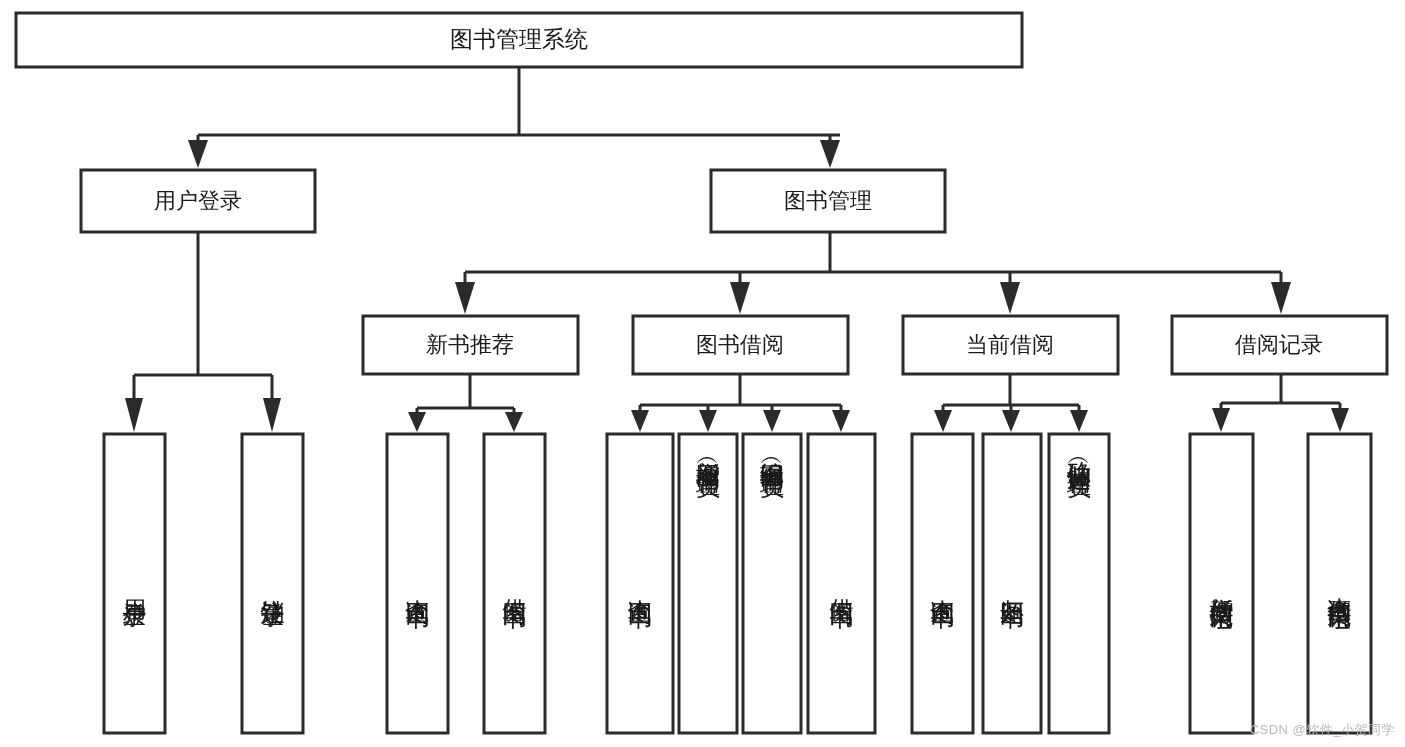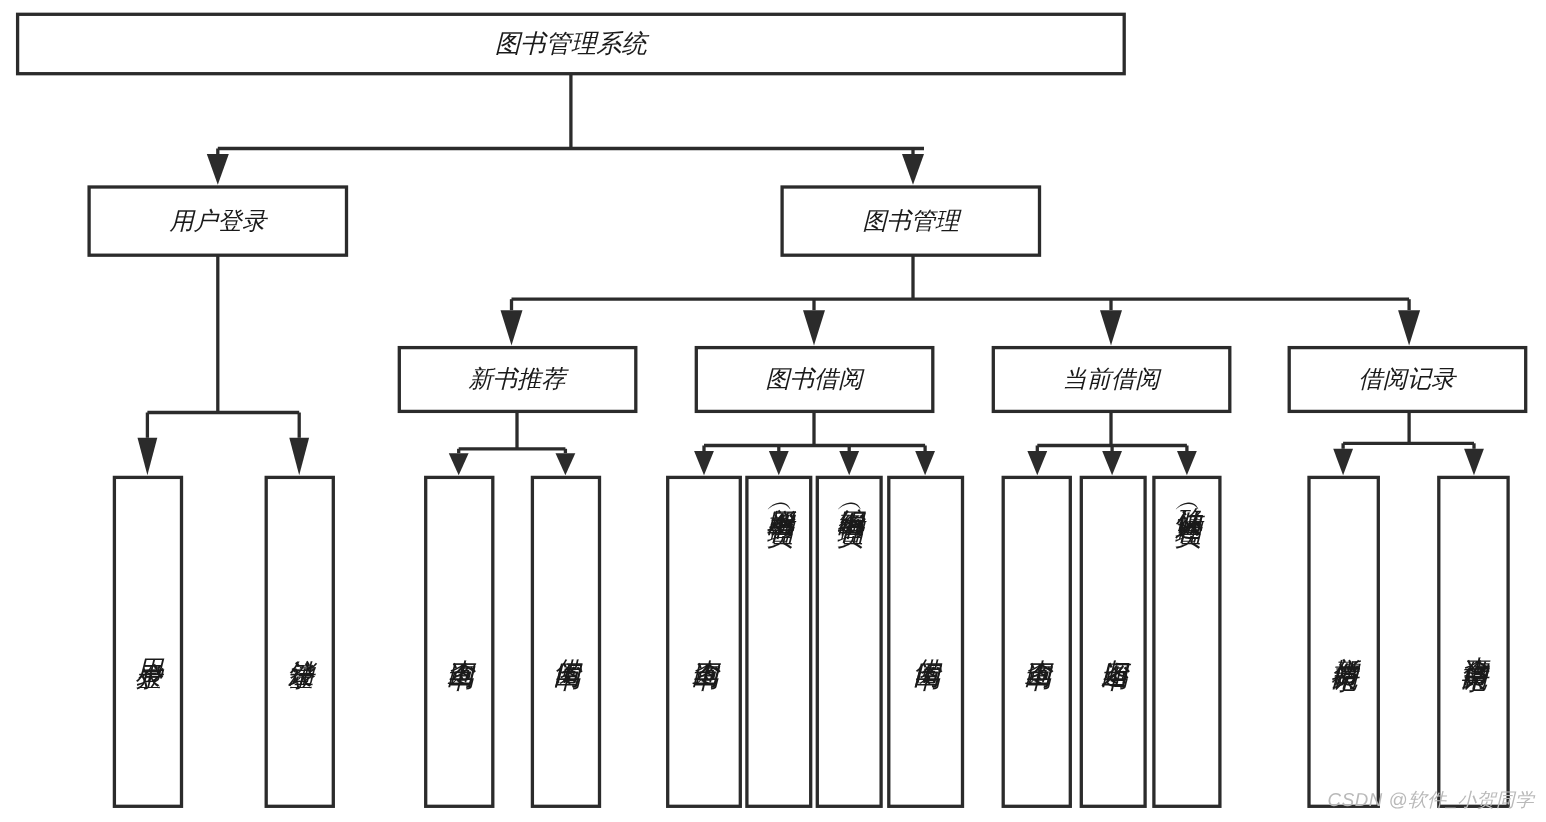--- a/index.html
+++ b/index.html
@@ -13,21 +13,20 @@
     font-family: "Liberation Sans", "DejaVu Sans", sans-serif;
     overflow: hidden;
     position: relative;
   }
   #diagram-root {
     position: absolute;
     top: 0;
     left: 0;
     width: 1405px;
     height: 747px;
-    font-style: italic;
   }
   svg#tree-svg {
     display: block;
     width: 1405px;
     height: 747px;
   }
   .node-box {
     fill: #ffffff;
     stroke: #2b2b2b;
     stroke-width: 3;
@@ -67,21 +66,21 @@
     letter-spacing: 2px;
     color: #1a1a1a;
     white-space: nowrap;
     text-align: center;
   }
   #watermark {
     position: absolute;
     right: 10px;
     bottom: 8px;
     font-family: "Liberation Sans", "DejaVu Sans", sans-serif;
-    font-size: 17px;
+    font-size: 13px;
     color: #b9b9b9;
     letter-spacing: 0.5px;
     user-select: none;
   }
 </style>
 </head>
 <body>
 
 <div id="diagram-root">
 

